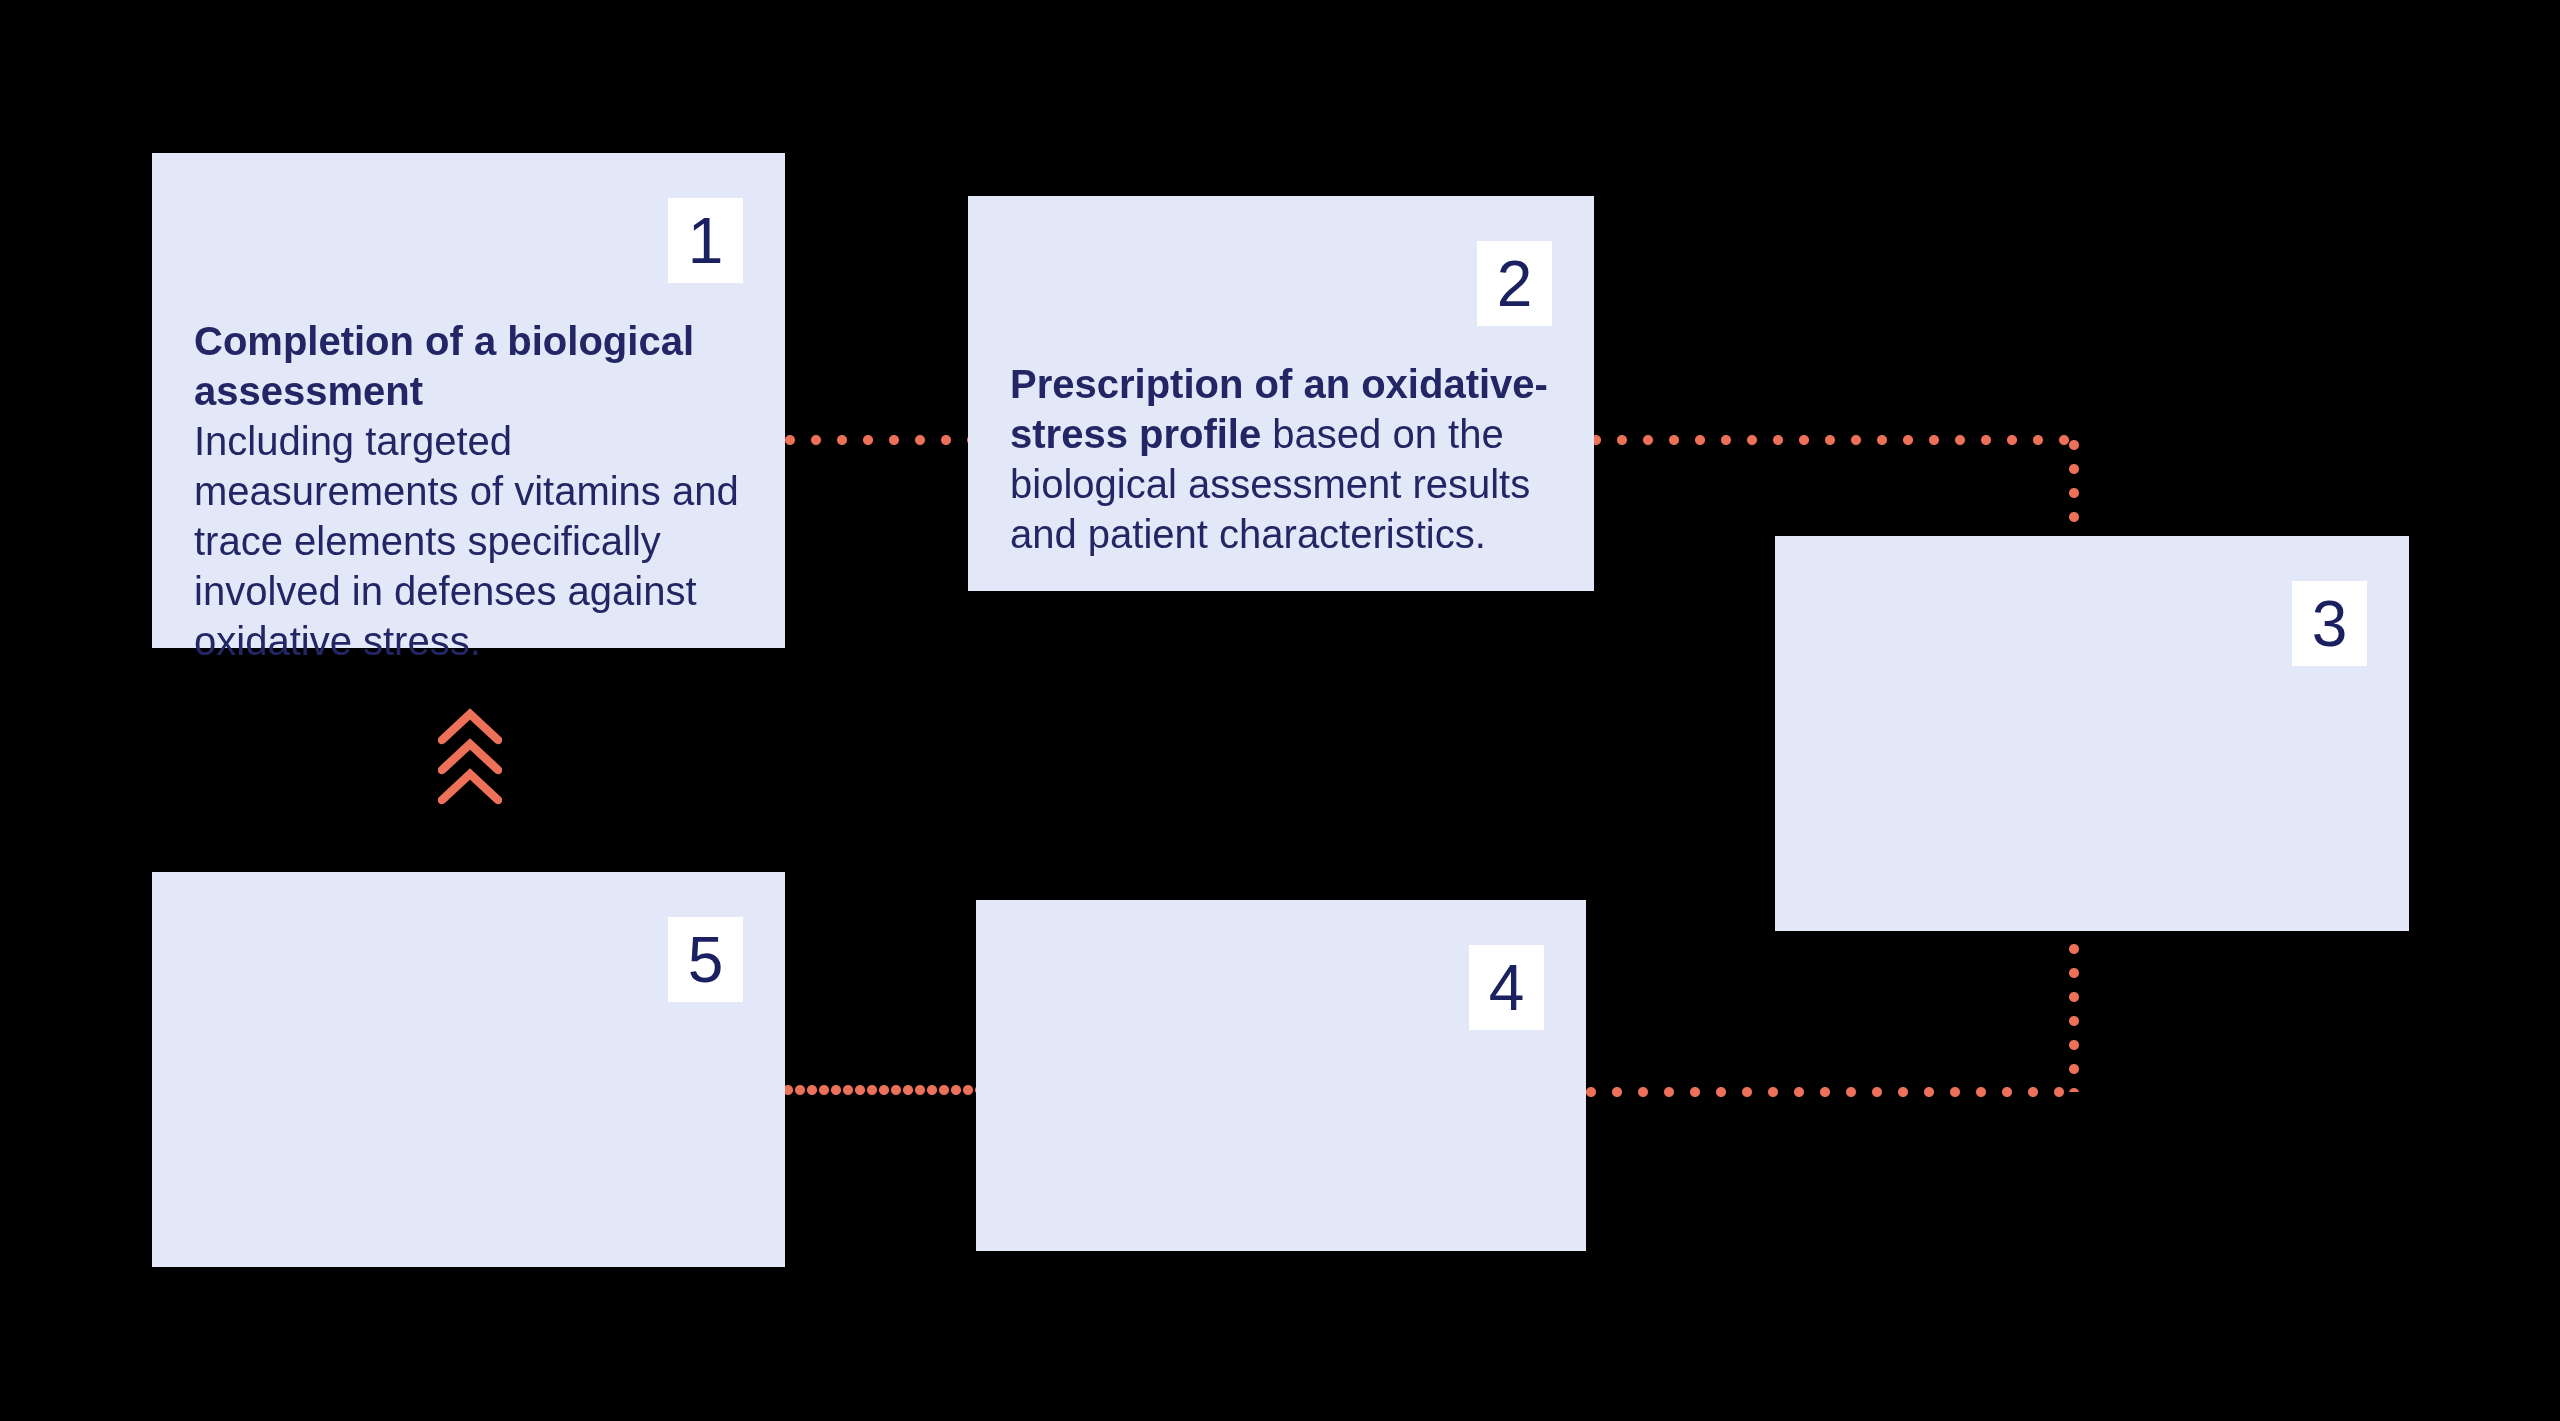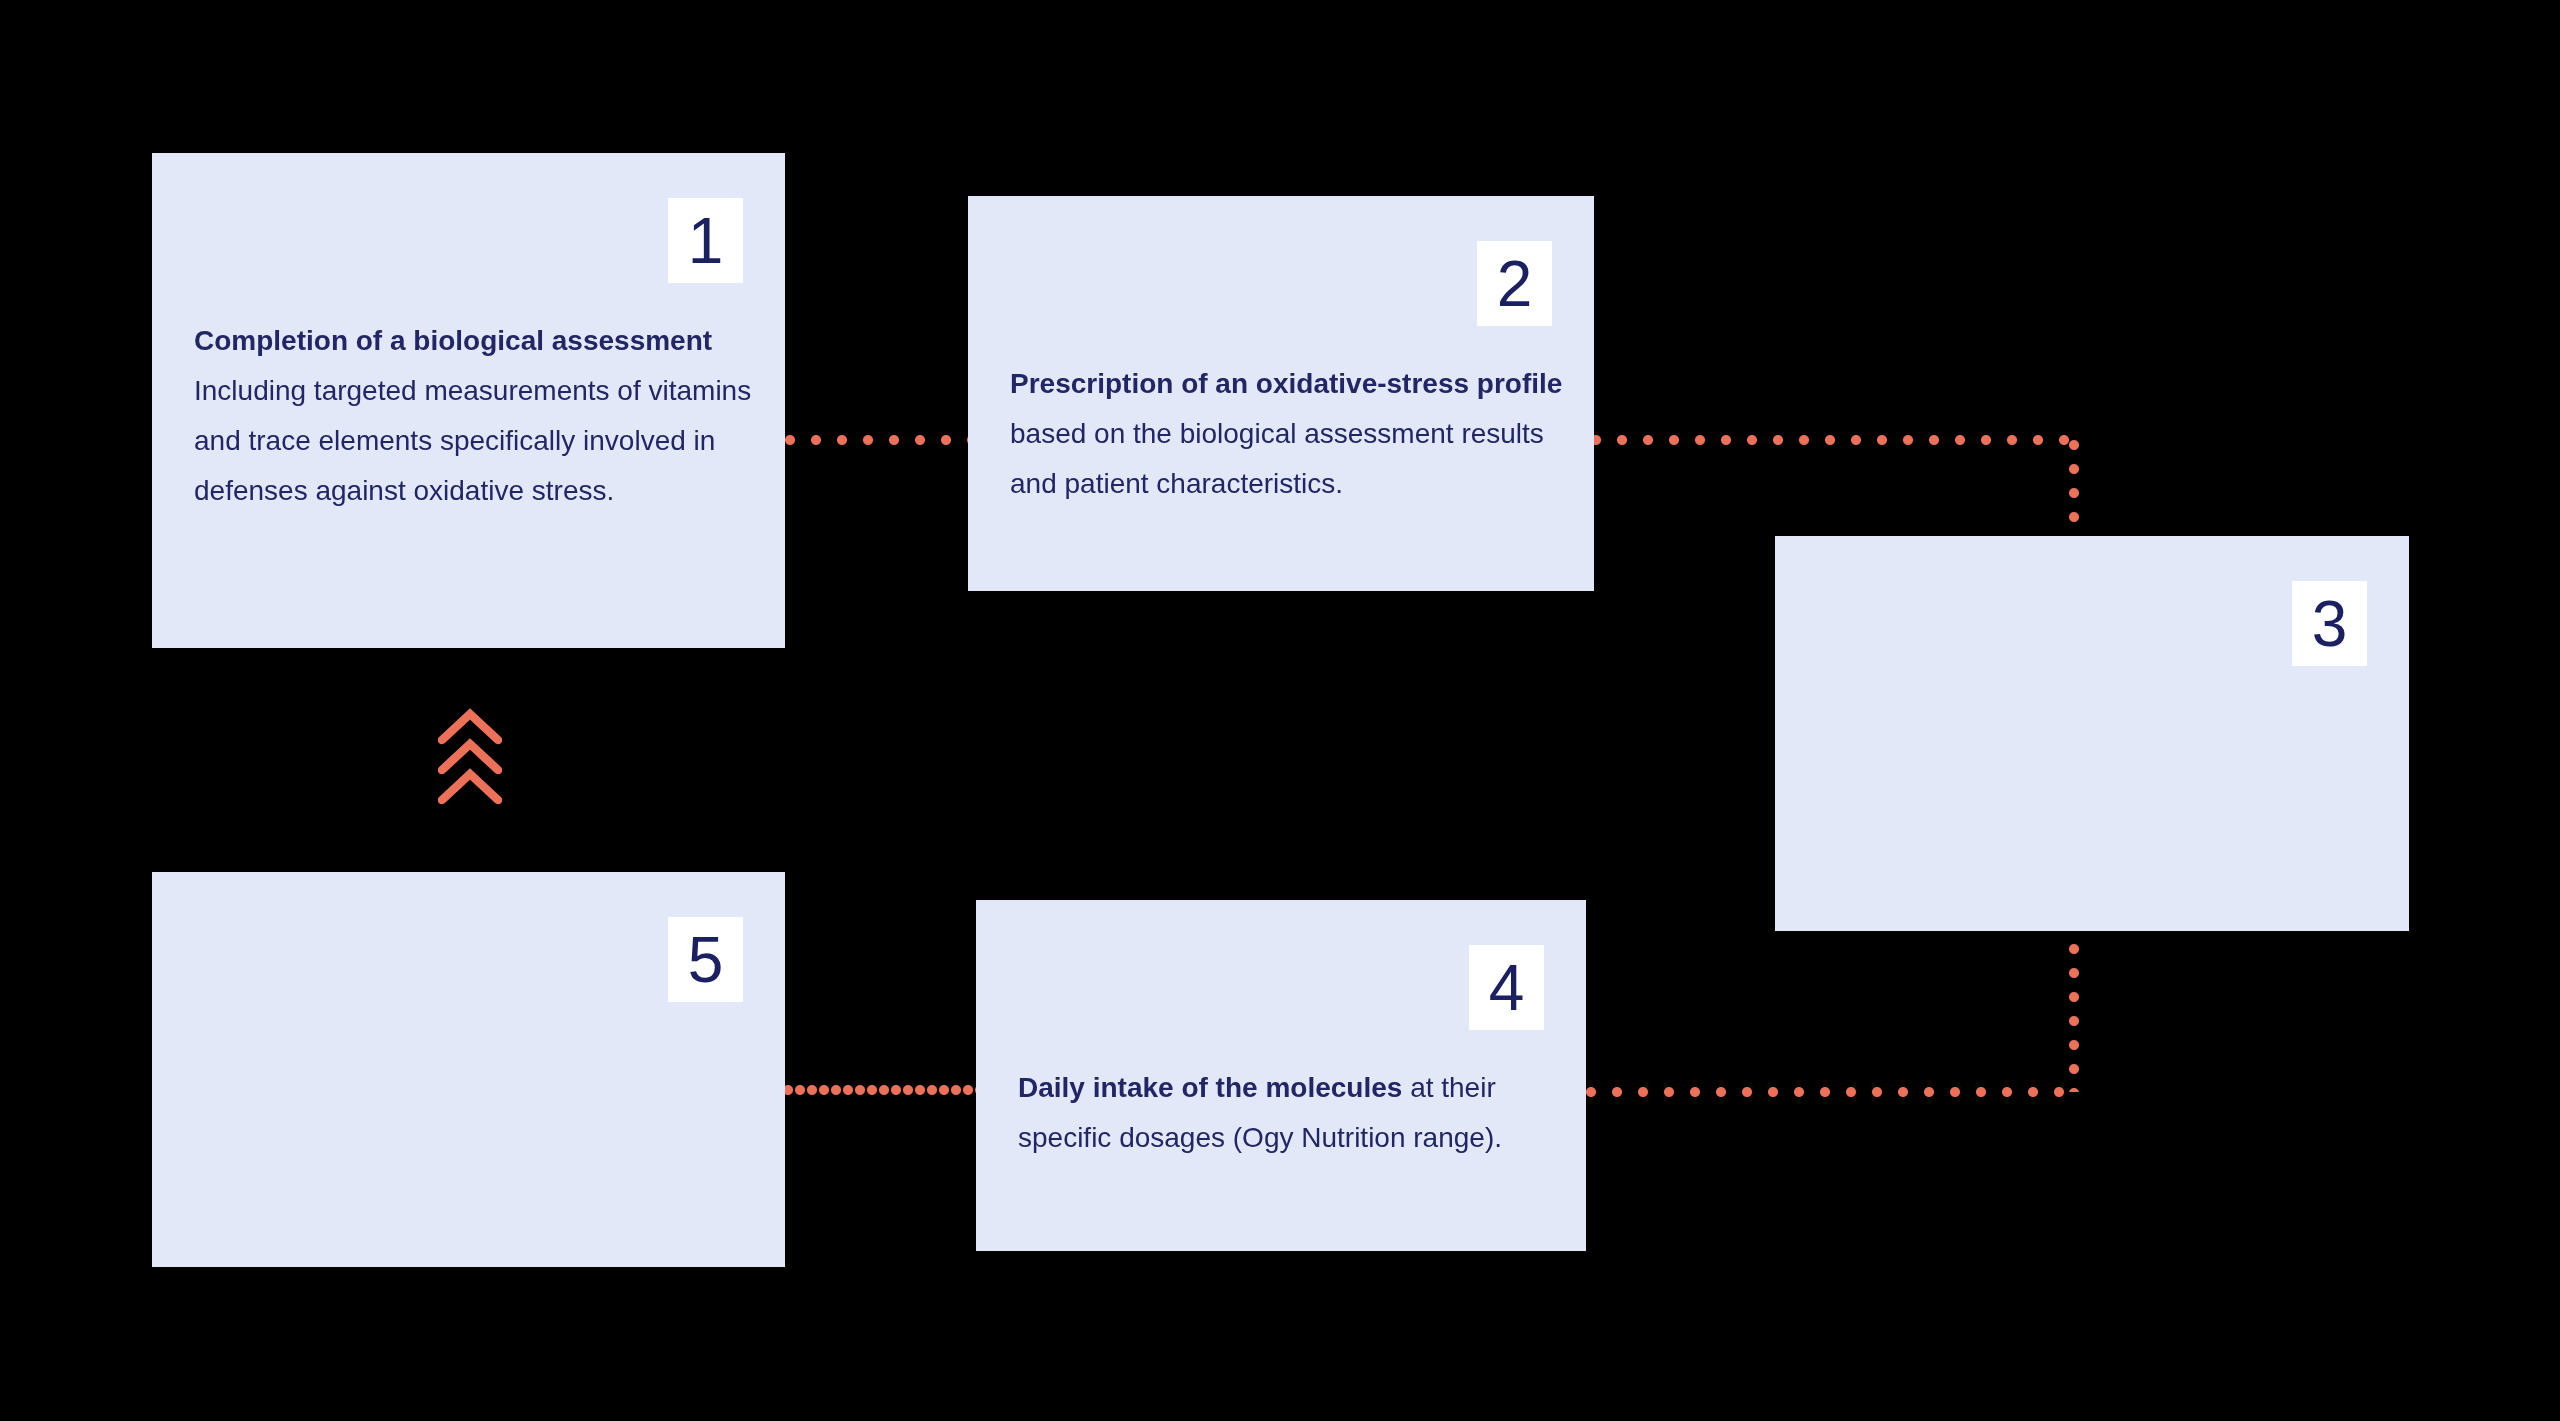--- a/index.html
+++ b/index.html
@@ -54,21 +54,21 @@
     color: var(--number-navy);
     line-height: 1;
   }
 
   .text {
     position: absolute;
     left: 42px;
     right: 28px;
     top: 163px;
     margin: 0;
-    font-size: 28px;
+    font-size: 40px;
     line-height: 50px;
     color: var(--text-navy);
     font-weight: 400;
   }
   .text strong { font-weight: 700; color: var(--text-navy); }
   
   .card-1 .text strong { display: block; }
 
   
   .dot-h {
@@ -134,21 +134,20 @@
   <section class="card card-3">
     <div class="badge">
       <span>3</span>
     </div>
   </section>
 
   <section class="card card-4">
     <div class="badge">
       <span>4</span>
     </div>
-    <p class="text"><strong>Daily intake of the molecules</strong> <span>at their specific dosages (Ogy Nutrition range).</span></p>
   </section>
 
   <section class="card card-5">
     <div class="badge">
       <span>5</span>
     </div>
   </section>
 
 </div>
 

